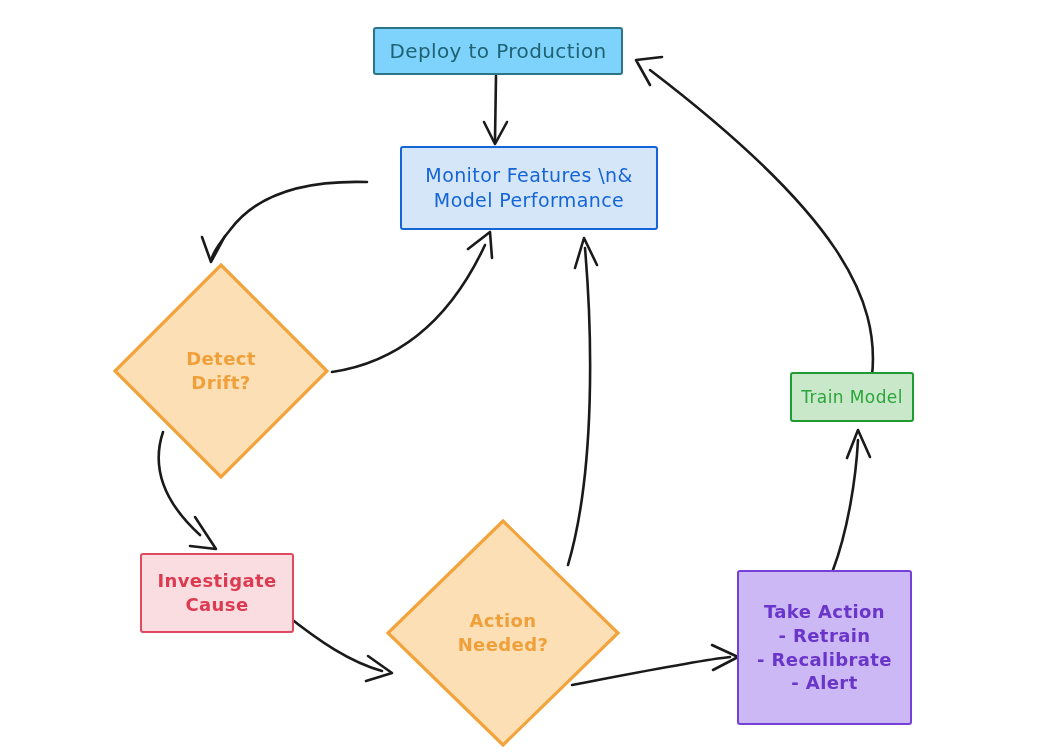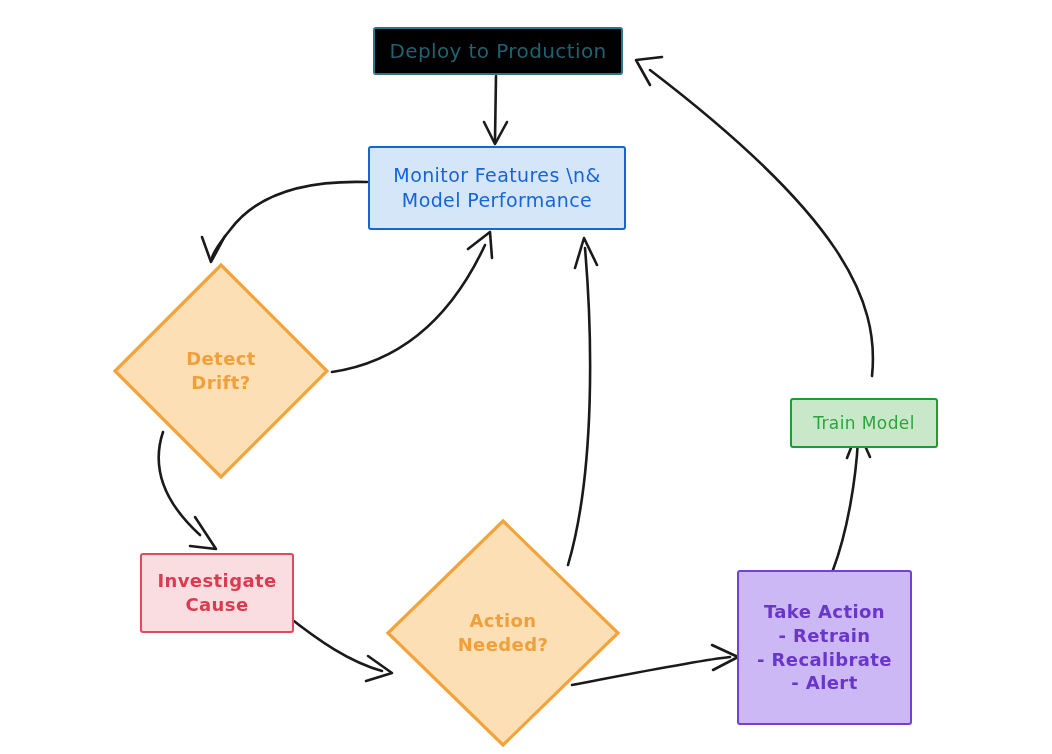--- a/index.html
+++ b/index.html
@@ -61,26 +61,26 @@
     z-index: 2;
   }
 
   
   #node-deploy      { left: 373px; top: 27px;  width: 250px; height: 48px; }
   #node-monitor     { left: 368px; top: 146px; width: 258px; height: 84px; }
   #node-detect      { left: 112px; top: 262px; width: 218px; height: 218px; }
   #node-investigate { left: 140px; top: 553px; width: 154px; height: 80px; }
   #node-action      { left: 385px; top: 518px; width: 236px; height: 230px; }
   #node-take-action { left: 737px; top: 570px; width: 175px; height: 155px; }
-  #node-train       { left: 790px; top: 398px; width: 148px; height: 50px; }
-
-  
-  .theme-teal   { background: #000000; border-color: #2d7586; }
+  #node-train       { left: 790px; top: 372px; width: 124px; height: 50px; }
+
+  
+  .theme-teal   { background: #7dd3fc; border-color: #2d7586; }
   .theme-teal   .label { color: #1f6273; }
-  .theme-blue   { background: #d4e6f8; border-color: #1565d8; }
+  .theme-blue   { background: #d4e6f8; border-color: #1565d8; margin-left: 32px; }
   .theme-blue   .label { color: #1565d8; }
   .theme-orange-fill { fill: #fcdfb4; stroke: #f2a33c; }
   .theme-orange .label { color: #f0a03a; }
   .theme-red    { background: #fadde1; border-color: #e04a5f; }
   .theme-red    .label { color: #dc3a50; }
   .theme-purple { background: #ccb8f5; border-color: #7540d8; }
   .theme-purple .label { color: #6a35c9; }
   .theme-green  { background: #c9e8c9; border-color: #1f9b2f; }
   .theme-green  .label { color: #2aa63a; }
 

